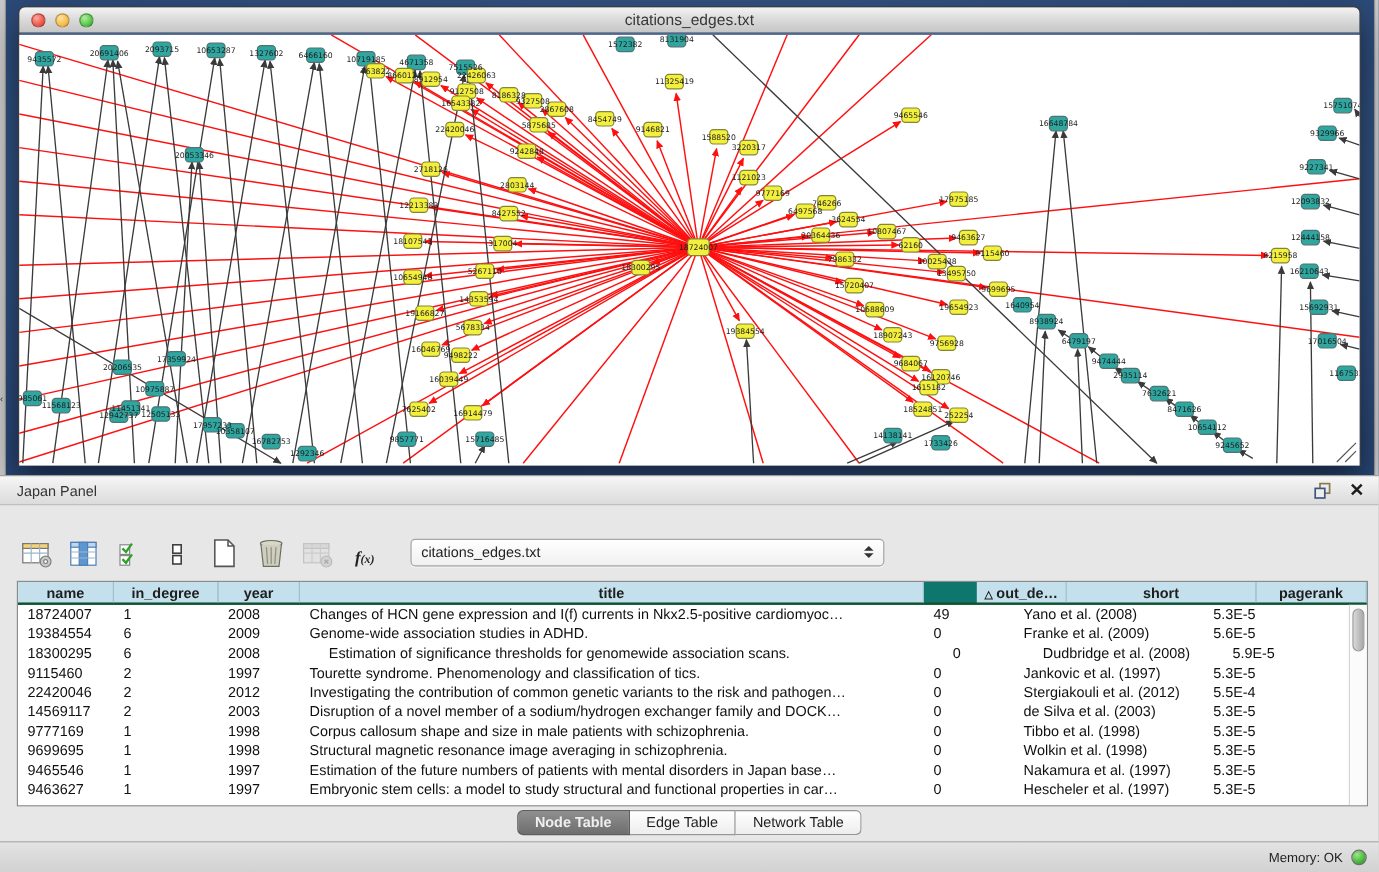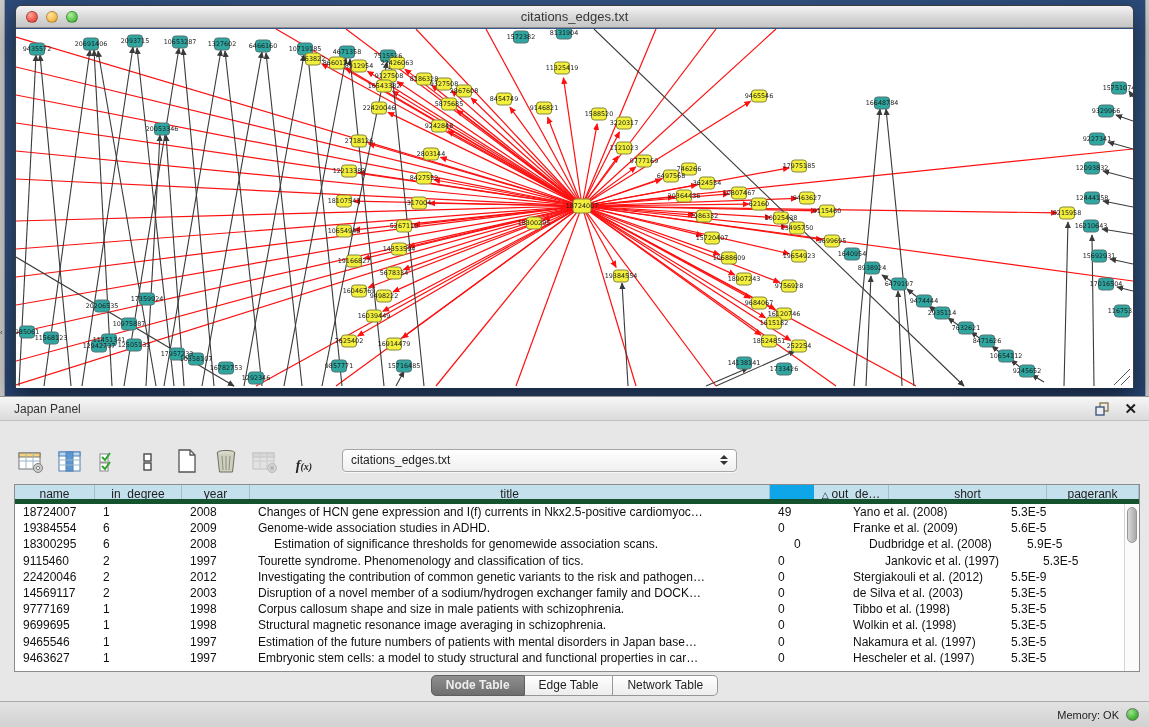--- a/index.html
+++ b/index.html
@@ -52,21 +52,21 @@
     border:1px solid #A6A6A6;border-radius:4px;display:flex;align-items:center;padding:0 8px;
     font-size:12px;color:#222;box-shadow:0 1px 0 rgba(255,255,255,.7);}
   .dropdown .val{flex:1;}
   .dd-arrows{display:flex;flex-direction:column;gap:2px;align-items:center;}
   .dd-arrows i{display:block;width:0;height:0;border-left:4px solid transparent;border-right:4px solid transparent;}
   .dd-arrows i.up{border-bottom:4px solid #333;}
   .dd-arrows i.dn{border-top:4px solid #333;}
 
   .table-wrap{position:absolute;top:87px;left:14px;width:1126px;height:188px;
     background:#fff;border:1px solid #8C8C8C;overflow:hidden;}
-  .thead{display:flex;height:19px;background:#0ea5e9;border-bottom:5px solid #14532d;}
+  .thead{display:flex;height:19px;background:#0f766e;border-bottom:2px solid #14532d;font-weight:bold;}
   .th{background:#C3E0EC;font-size:12px;color:#1e1e1e;text-align:center;line-height:19px;
     border-right:1px solid #9CC2D2;overflow:hidden;white-space:nowrap;flex:0 0 auto;}
   .sort-tri{font-size:9px;margin-right:3px;}
   .tr{display:flex;height:16.2px;}
   .td{font-size:12px;color:#101010;line-height:16.2px;padding-left:8px;white-space:nowrap;
     overflow:hidden;flex:0 0 auto;}
   .vscroll{position:absolute;right:0;top:19px;bottom:0;width:15px;background:#FBFBFB;
     border-left:1px solid #D5D5D5;}
   .vthumb{position:absolute;top:3px;left:2px;width:10px;height:36px;border-radius:6px;
     background:linear-gradient(90deg,#D9D9D9,#A9A9A9);border:1px solid #969696;}
@@ -603,31 +603,31 @@
             <div class="td" style="width: 75px;">0</div>
             <div class="td" style="width: 158px;">Dudbridge et al. (2008)</div>
             <div class="td" style="width: 92px;">5.9E-5</div>
           </div>
           <div class="tr">
             <div class="td" style="width: 80px;">9115460</div>
             <div class="td" style="width: 87px;">2</div>
             <div class="td" style="width: 68px;">1997</div>
             <div class="td" style="width: 520px;">Tourette syndrome. Phenomenology and classification of tics.</div>
             <div class="td" style="width: 75px;">0</div>
-            <div class="td" style="width: 158px; margin-left: 32px;">Jankovic et al. (1997)</div>
+            <div class="td" style="width: 158px;">Jankovic et al. (1997)</div>
             <div class="td" style="width: 92px;">5.3E-5</div>
           </div>
           <div class="tr">
             <div class="td" style="width: 80px;">22420046</div>
             <div class="td" style="width: 87px;">2</div>
             <div class="td" style="width: 68px;">2012</div>
             <div class="td" style="width: 520px;">Investigating the contribution of common genetic variants to the risk and pathogen…</div>
             <div class="td" style="width: 75px;">0</div>
             <div class="td" style="width: 158px;">Stergiakouli et al. (2012)</div>
-            <div class="td" style="width: 92px;">5.5E-9</div>
+            <div class="td" style="width: 92px;">5.5E-4</div>
           </div>
           <div class="tr">
             <div class="td" style="width: 80px;">14569117</div>
             <div class="td" style="width: 87px;">2</div>
             <div class="td" style="width: 68px;">2003</div>
             <div class="td" style="width: 520px;">Disruption of a novel member of a sodium/hydrogen exchanger family and DOCK…</div>
             <div class="td" style="width: 75px;">0</div>
             <div class="td" style="width: 158px;">de Silva et al. (2003)</div>
             <div class="td" style="width: 92px;">5.3E-5</div>
           </div>

